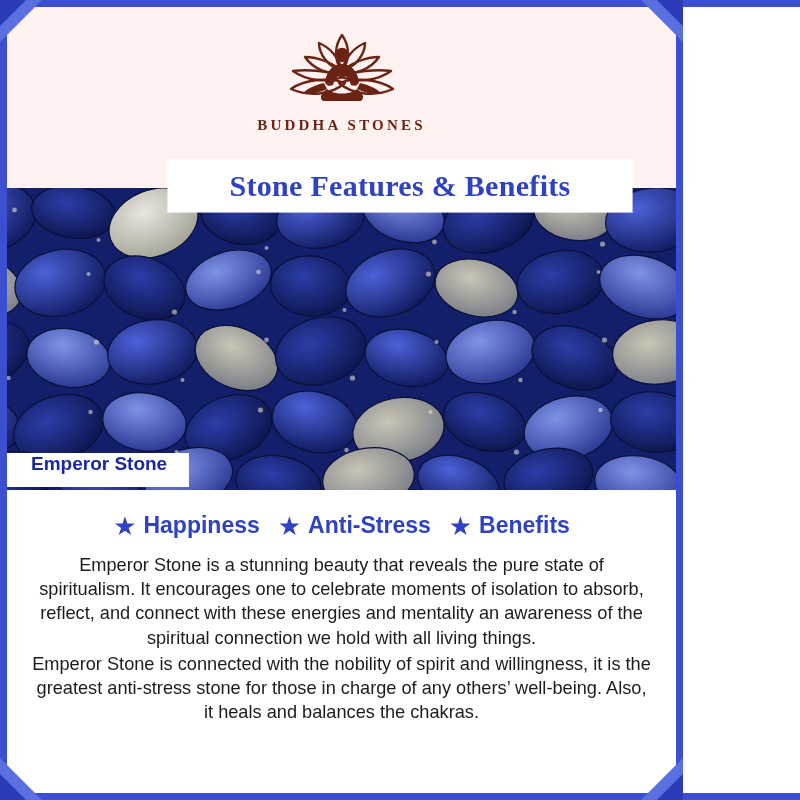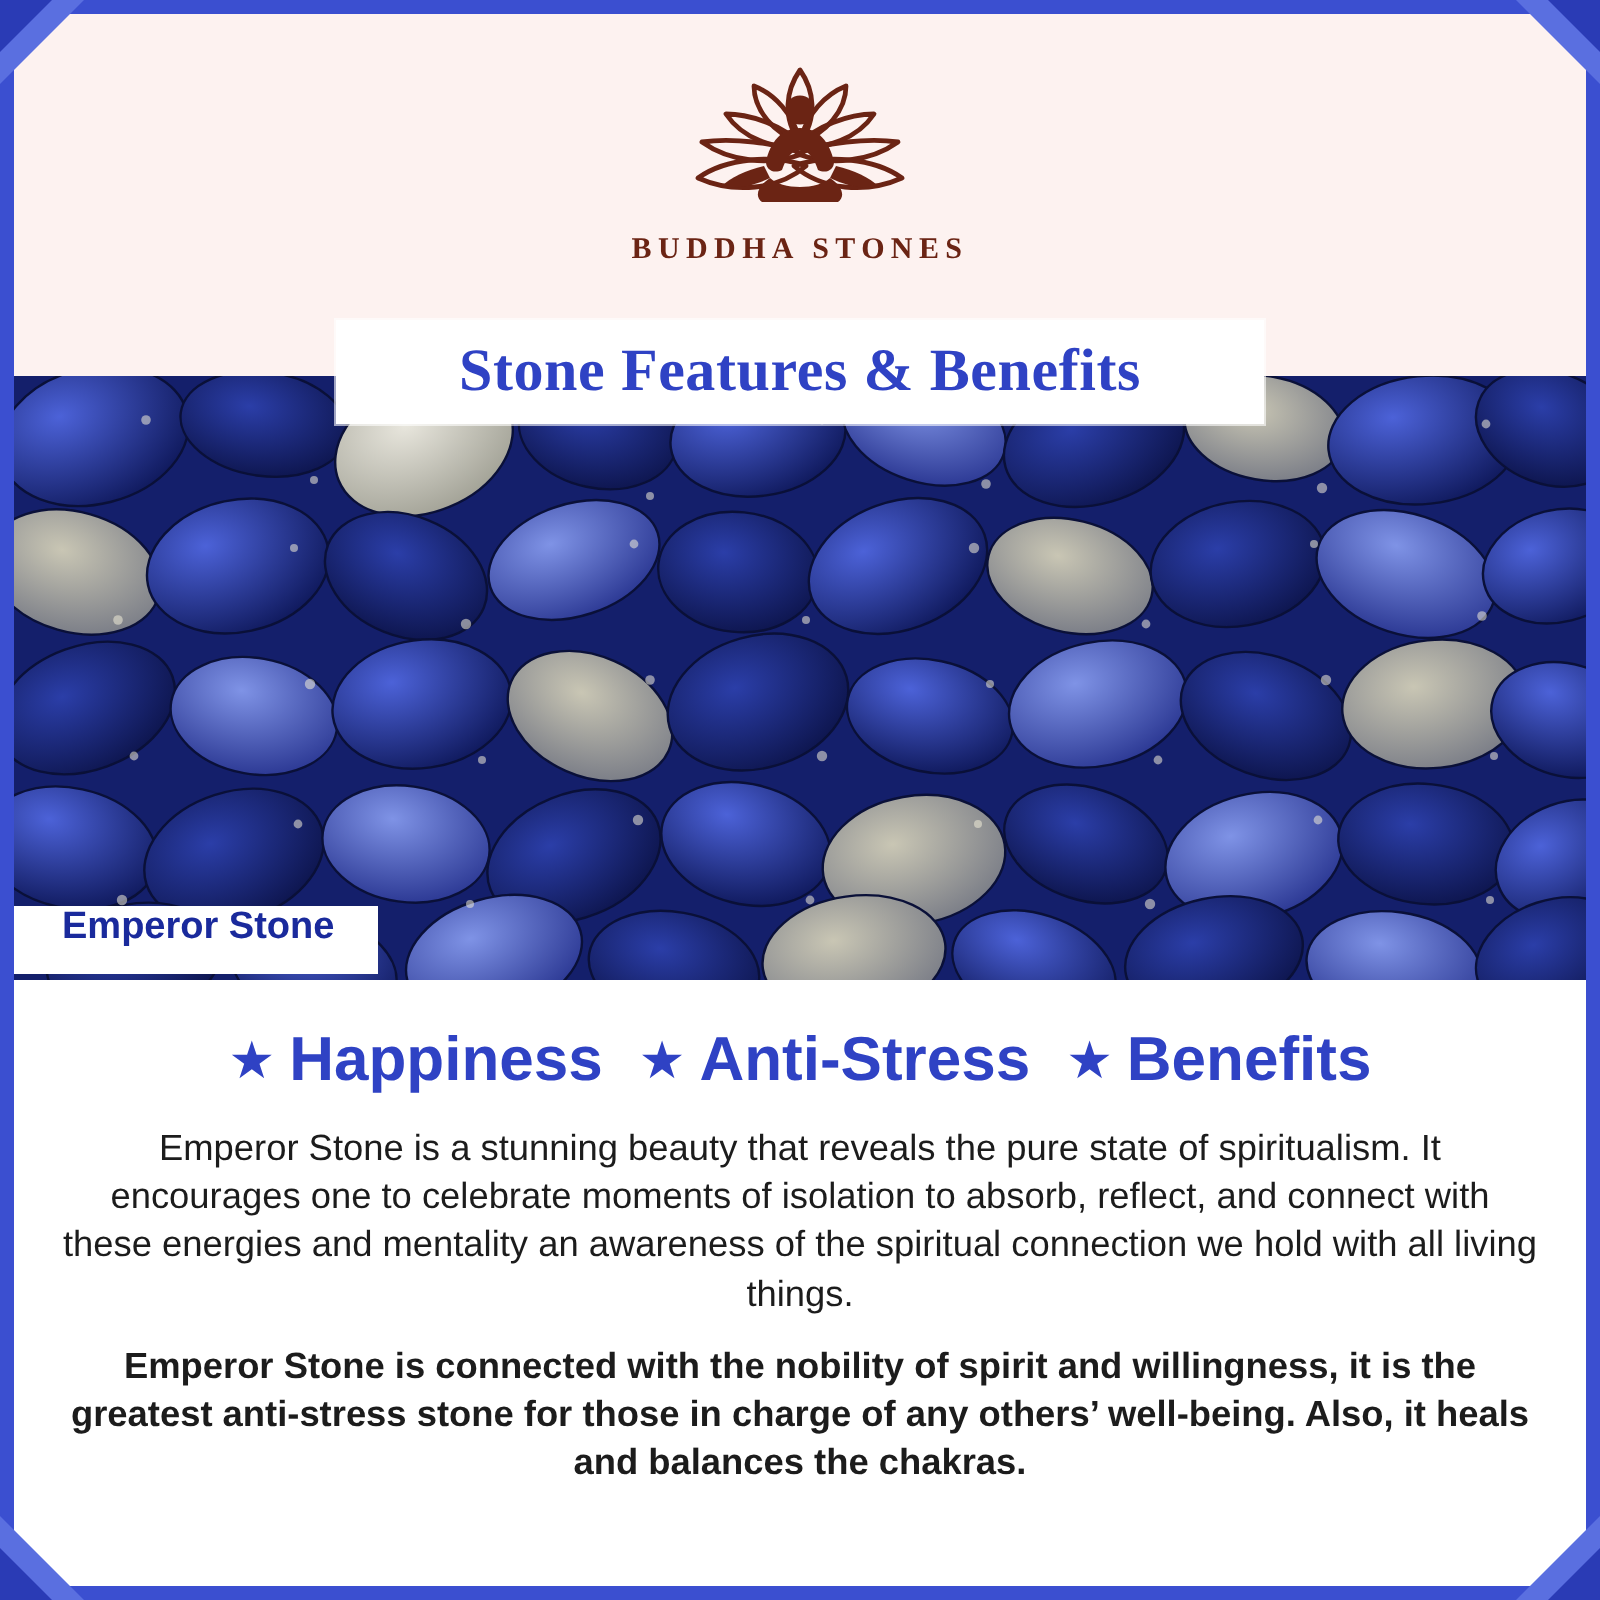--- a/index.html
+++ b/index.html
@@ -4,21 +4,21 @@
 <style>
   * { box-sizing: border-box; margin: 0; padding: 0; }
   html, body {
     width: 800px; height: 800px;
     font-family: "Liberation Sans", sans-serif;
     background: #ffffff;
     overflow: hidden;
   }
   .page {
     position: relative;
-    width: 800px; height: 800px;
+    width: 683px; height: 800px;
     background: #fdf3f1;
   }
 
   
   .frame-edge {
     position: absolute;
     background: #3b4fd0;
     z-index: 5;
   }
   .frame-top    { top: 0;    left: 0;  width: 800px; height: 7px; }
@@ -148,35 +148,35 @@
     display: flex;
     align-items: center;
     gap: 7px;
   }
   .star {
     color: #2f42c4;
     font-size: 26px;
     line-height: 1;
   }
   .benefit-label {
-    font-size: 31px;
+    font-size: 23px;
     font-weight: bold;
     color: #2f42c4;
     font-family: "Liberation Sans", sans-serif;
   }
 
   
   .body-copy p {
     font-size: 18.2px;
     line-height: 1.33;
     color: #1c1c1c;
     font-family: "Liberation Sans", sans-serif;
     text-align: center;
   }
-  .body-copy p + p { margin-top: 12px; font-weight: bold; }
+  .body-copy p + p { margin-top: 2px; }
 </style>
 </head>
 <body>
 
 <div class="page">
 
   <div class="frame-edge frame-top"></div>
   <div class="frame-edge frame-bottom"></div>
   <div class="frame-edge frame-left"></div>
   <div class="frame-edge frame-right"></div>

